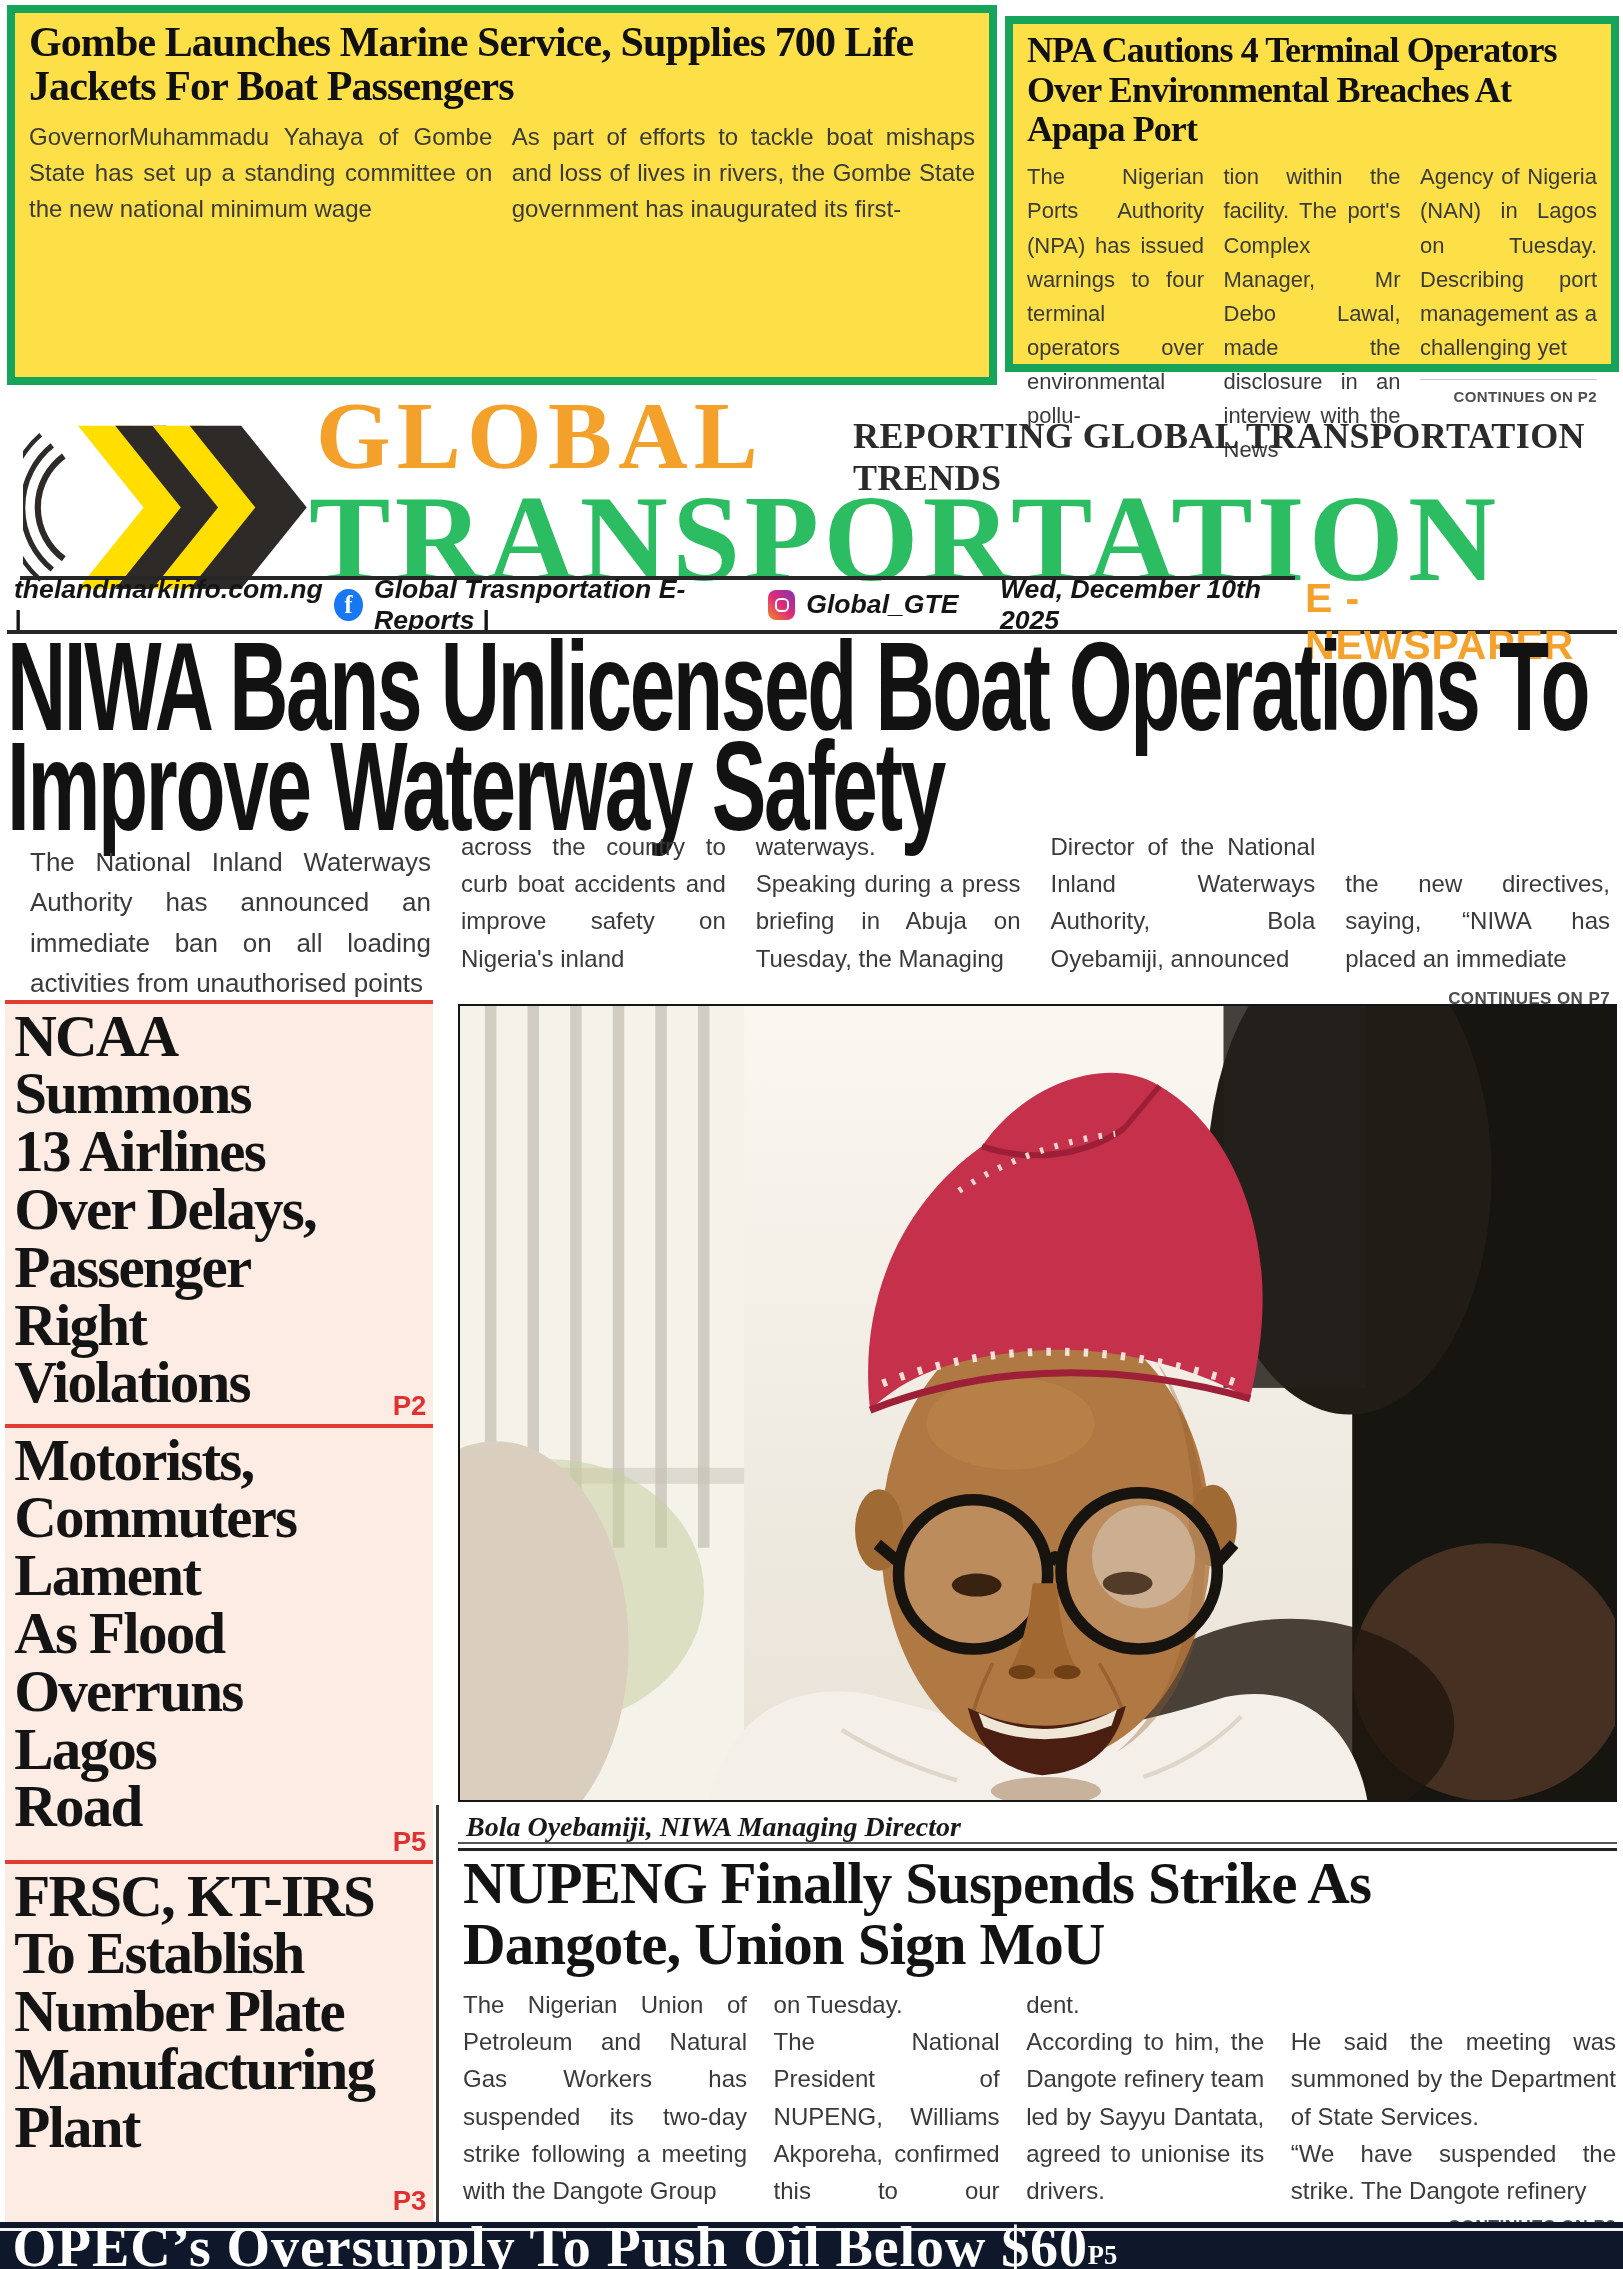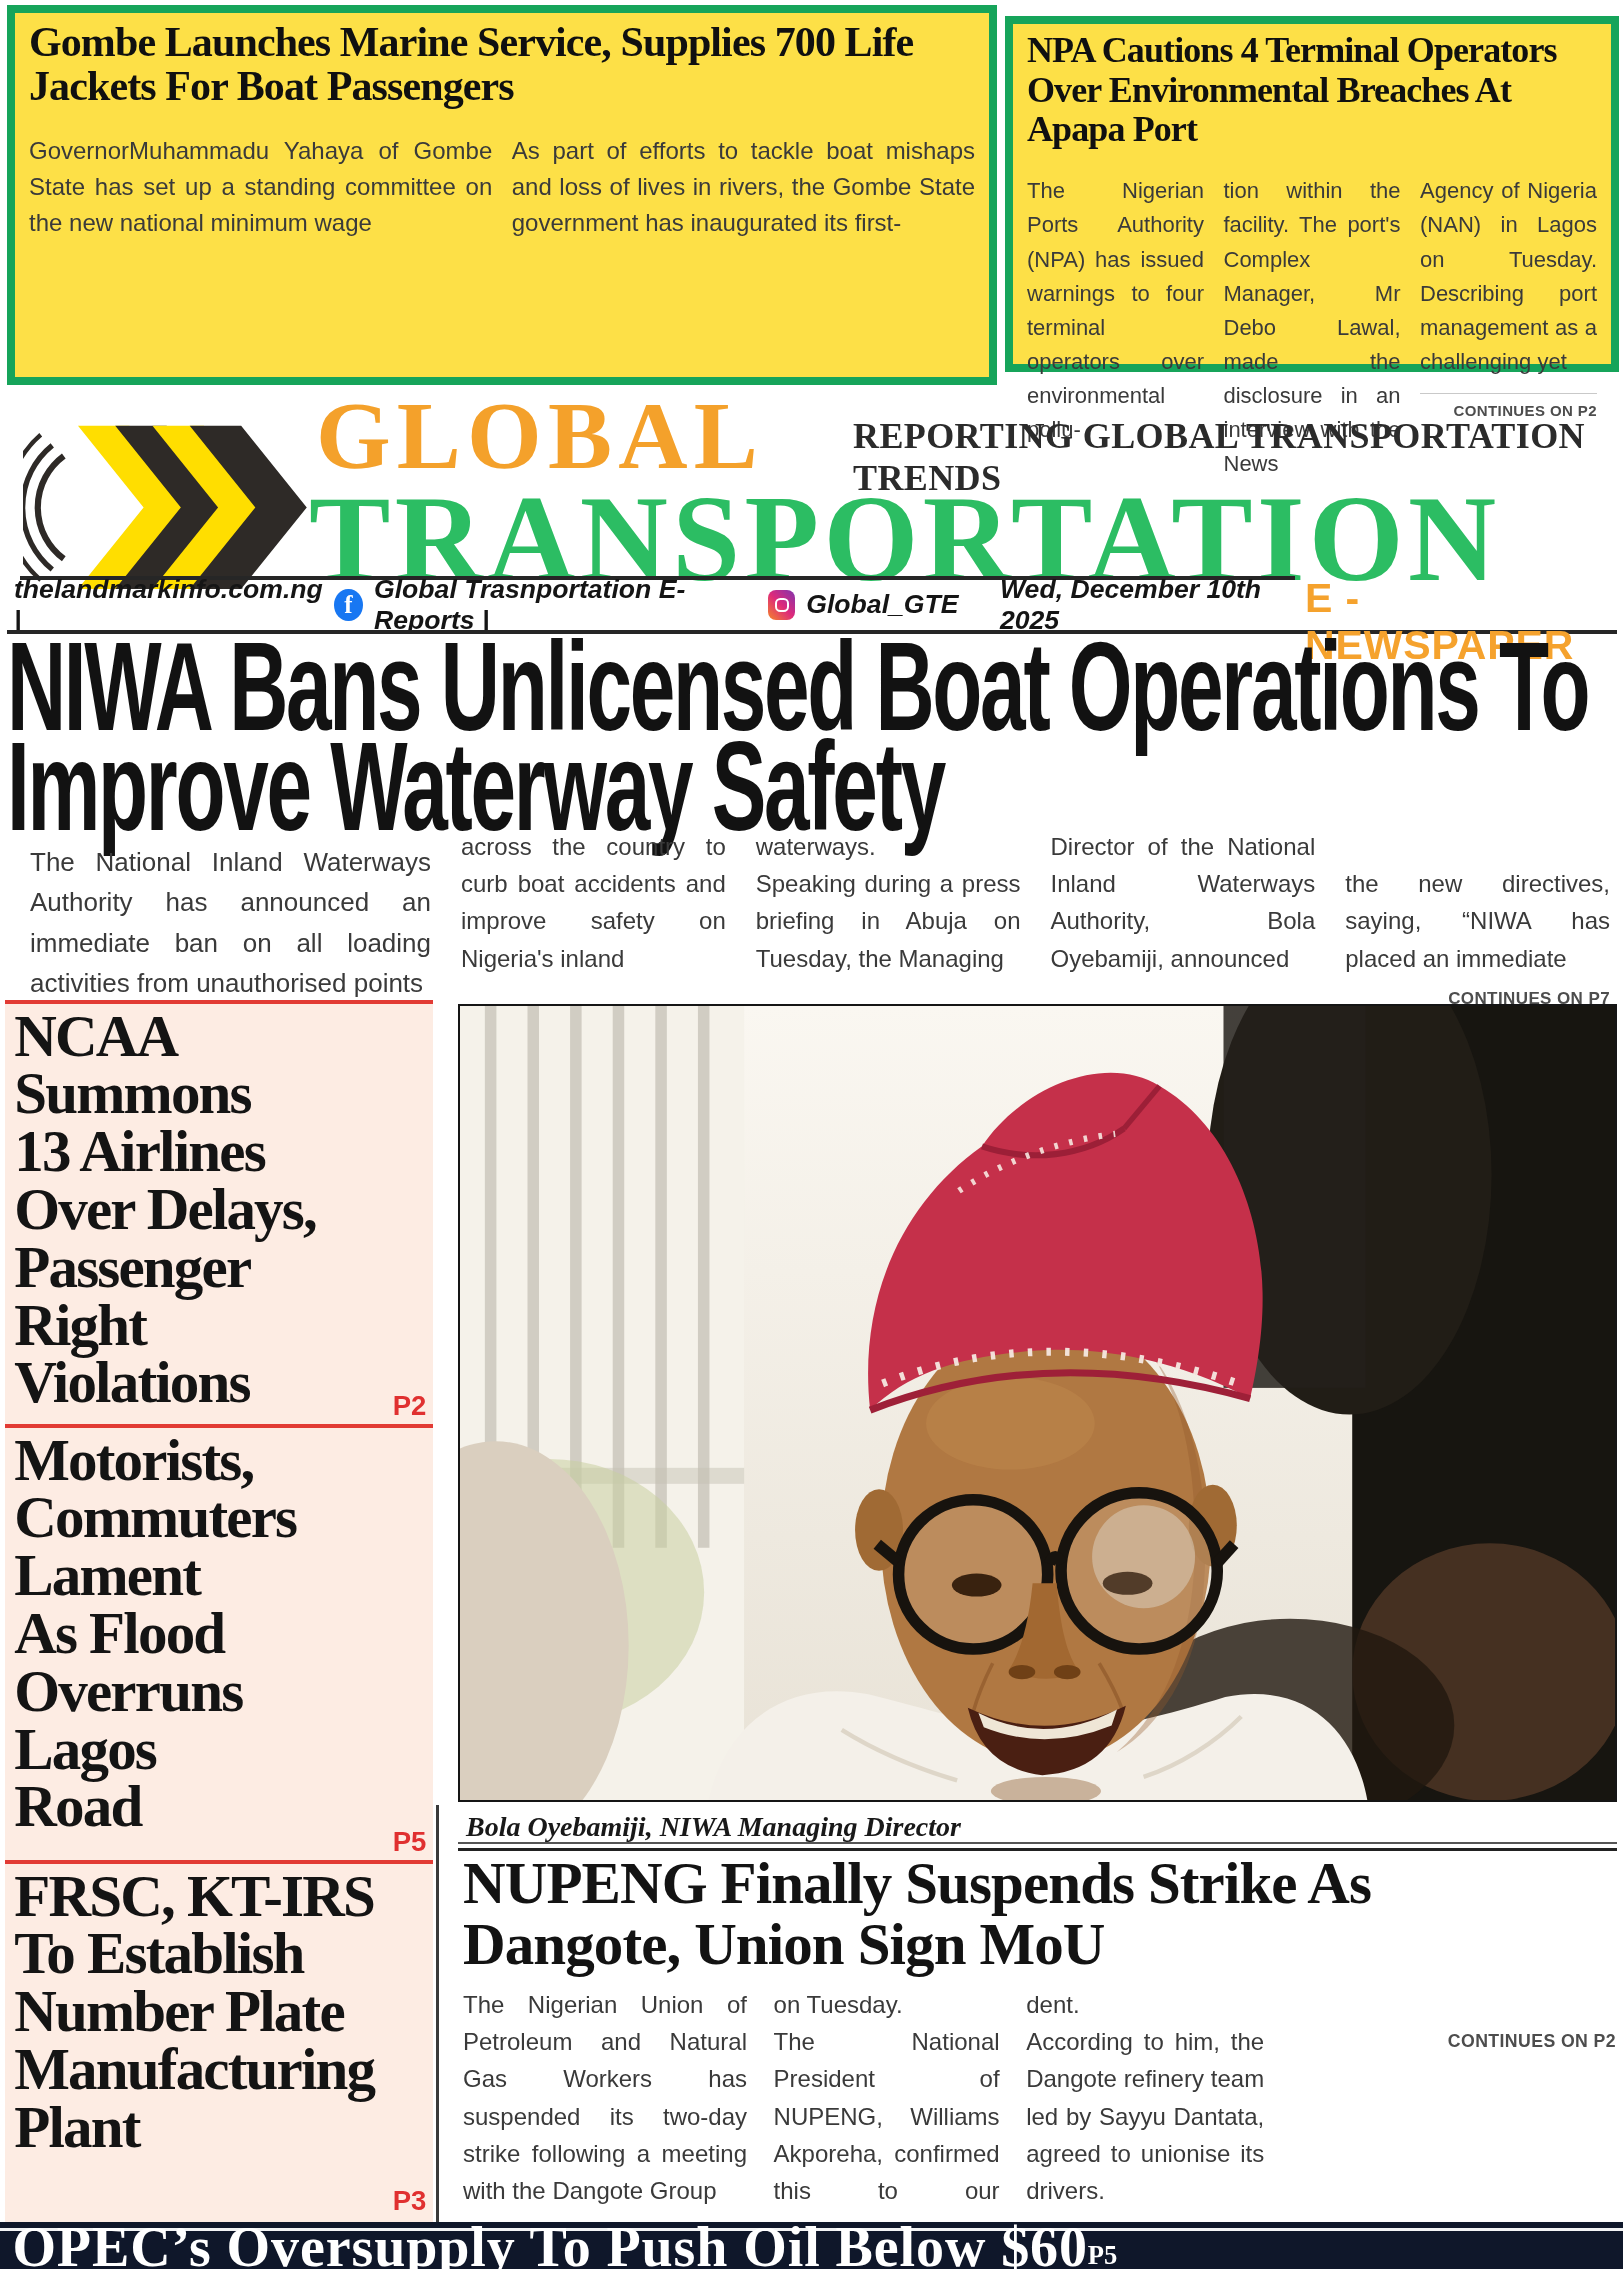--- a/index.html
+++ b/index.html
@@ -11,21 +11,21 @@
   .abs { position:absolute; }
 
   
   .news-box { position:absolute; background:#fde047; border:8px solid #16a45a; padding:7px 14px 8.9px 14px; }
   .box-left  { left:7px;    top:5.3px; width:990px; height:380px; }
   .box-right { left:1005px; top:16px; width:614px;  height:356px; }
   .box-head  { font-family:"Liberation Serif", serif; font-weight:bold; color:#101010; letter-spacing:-0.9px; }
   .box-left  .box-head { font-size:42px; line-height:1.05; }
   .box-right .box-head { font-size:36px; line-height:1.1; }
   .box-cols { display:flex; gap:19.5px; margin-top:10.6px; }
-  .box-col  { flex:1; font-size:24px; line-height:1.5; color:#3a3a3a; text-align:justify;margin-top:14px; }
+  .box-col  { flex:1; font-size:24px; line-height:1.5; color:#3a3a3a; text-align:justify; }
   .box-right .box-col { font-size:22px; line-height:1.55; }
   .continues { margin-top:14px; padding-top:5.3px; border-top:1.8px solid #c9c9c9;
                text-align:right; font-size:15px; font-weight:bold; color:#4d4d4d; letter-spacing:0.4px; }
 
   
   .logo-wrap { left:23px; top:401px; width:298px; height:213px; }
   .title-global { left:316px; top:388px; font-family:"Liberation Serif",serif; font-weight:bold;
                   font-size:96px; line-height:1; color:#f4a12b; letter-spacing:6.2px; }
   .title-transport { left:309px; top:481px; font-family:"Liberation Serif",serif; font-weight:bold;
                   font-size:122px; line-height:.95; color:#2cbd63; letter-spacing:4.4px; white-space:nowrap; }
@@ -270,20 +270,22 @@
 
 <div class="abs nup-h">NUPENG Finally Suspends Strike As
 Dangote, Union Sign MoU</div>
 <div class="abs nup-cols">
   <div class="nup-col nup-c1">The Nigerian Union of Petroleum and Natural Gas Workers has suspended its two-day strike following a meeting with the Dangote Group</div>
   <div class="nup-col nup-c2">on Tuesday.
 The National President of NUPENG, Williams Akporeha, confirmed this to our correspon-</div>
   <div class="nup-col nup-c3">dent.
 According to him, the Dangote refinery team led by Sayyu Dantata, agreed to unionise its drivers.</div>
   <div class="nup-col nup-c4">
+    <span>He said the meeting was summoned by the Department of State Services.
+“We have suspended the strike. The Dangote refinery</span>
     <div class="nup-continues">CONTINUES ON P2</div>
   </div>
 </div>
 
 <div class="abs banner">
   <span class="banner-text">OPEC’s Oversupply To Push Oil Below $60</span>
   <span class="banner-pref">P5</span>
 </div>
 <div class="abs banner-line"></div>
 

